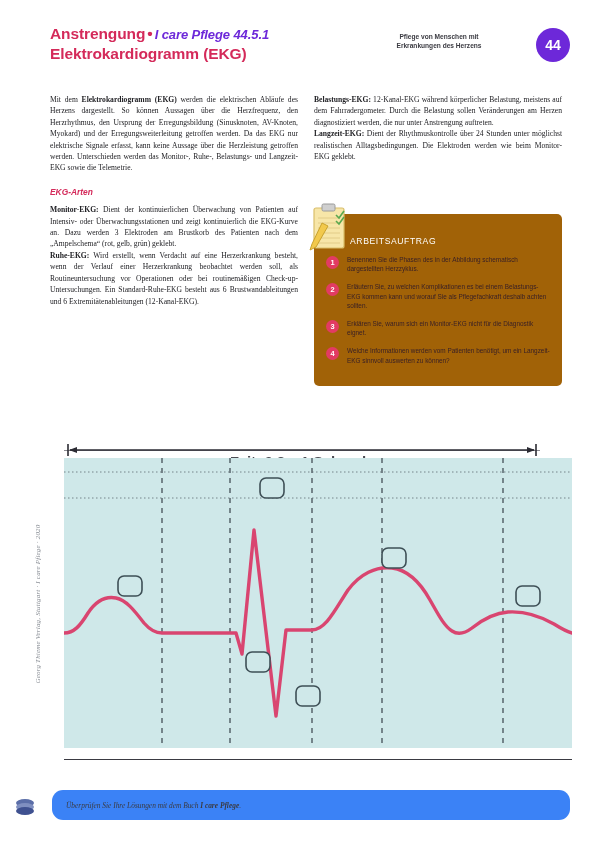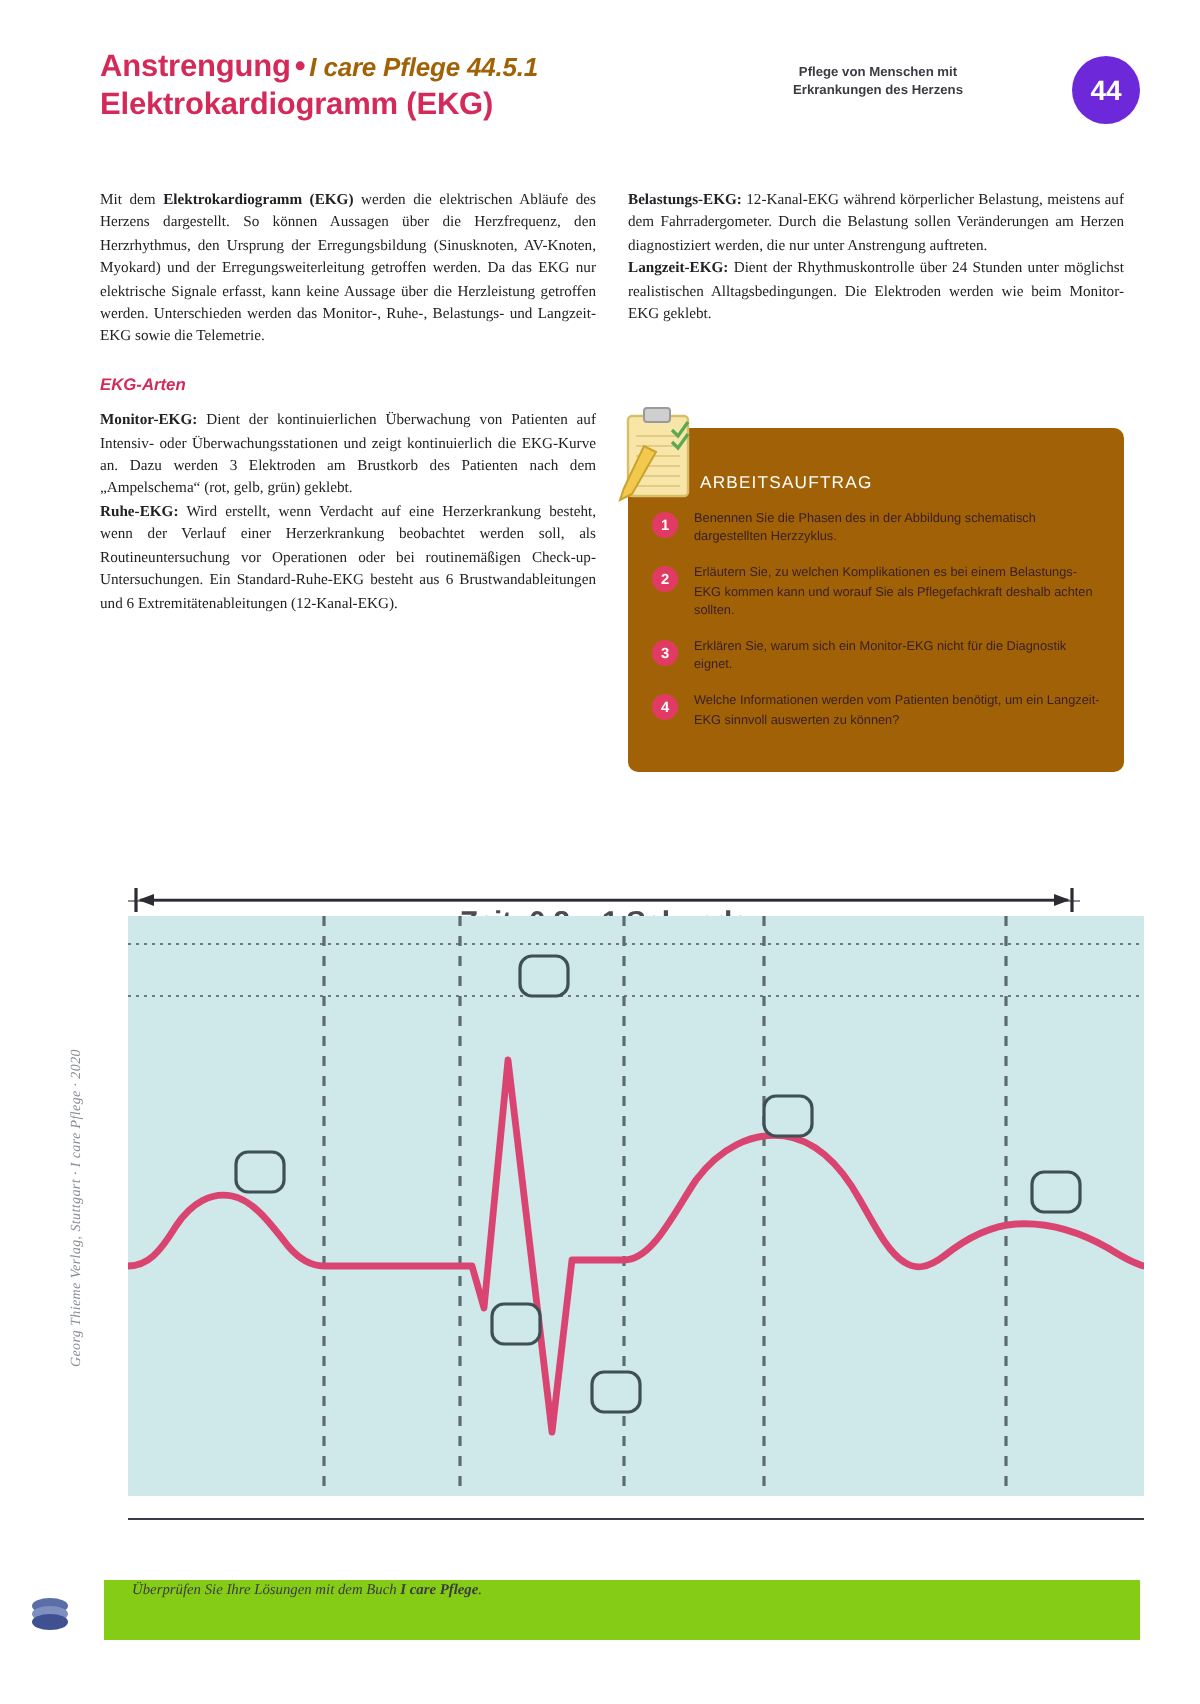--- a/index.html
+++ b/index.html
@@ -57,21 +57,21 @@
     color: #d42a5a;
     letter-spacing: -.1px;
     line-height: 19px;
     white-space: nowrap;
   }
   .title-line1 .sep { color: #d42a5a; font-weight: bold; padding: 0 2px; }
   .title-line1 .ref {
     font-style: italic;
     font-size: 13px;
     font-weight: bold;
-    color: #a16207;
+    color: #6d28d9;
   }
   .title-line2 {
     font-size: 15.5px;
     font-weight: bold;
     color: #d42a5a;
     line-height: 20px;
     letter-spacing: -.1px;
   }
   .header-right {
     position: absolute;
@@ -212,23 +212,24 @@
     width: 508px;
     border-top: 1.6px solid #3a3a42;
   }
   .plot-svg { position: absolute; left: 0; top: 0; }
 
   
   .footer-note {
     position: absolute;
     left: 52px; top: 790px;
     width: 518px; height: 30px;
-    background: #84cc16;
-    border-radius: 0;
+    background: #3b82f6;
+    border-radius: 11px;
     display: flex;
+    align-items: center;
     padding-left: 14px;
     box-sizing: border-box;
   }
   .footer-text {
     font-family: "Liberation Serif", serif;
     font-style: italic;
     font-size: 7.4px;
     color: #3b3b42;
   }
   .footer-text b { font-weight: bold; }

